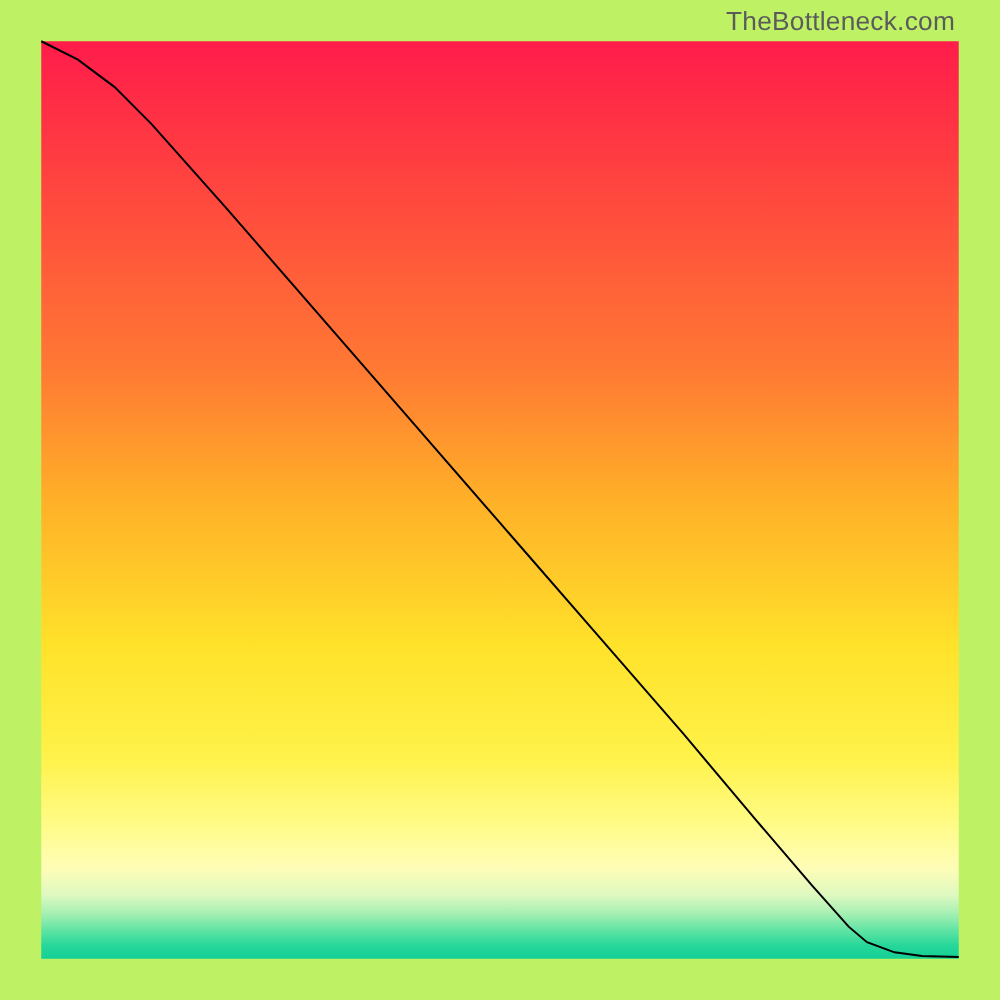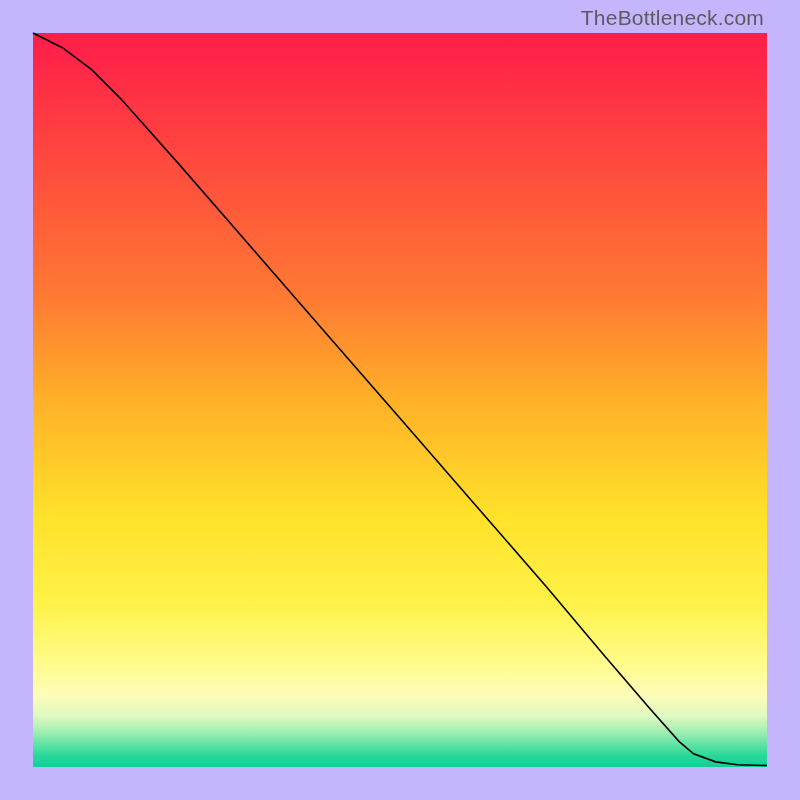--- a/index.html
+++ b/index.html
@@ -8,21 +8,21 @@
     width: 800px;
     height: 800px;
     background: #000;
     overflow: hidden;
     font-family: Arial, Helvetica, sans-serif;
   }
   .frame {
     position: relative;
     width: 800px;
     height: 800px;
-    background: #c4b5fd;
+    background: #bef264;
   }
   .plot-area {
     position: absolute;
     left: 33px;
     top: 33px;
     width: 734px;
     height: 734px;
     
     background: linear-gradient(
       to bottom,

